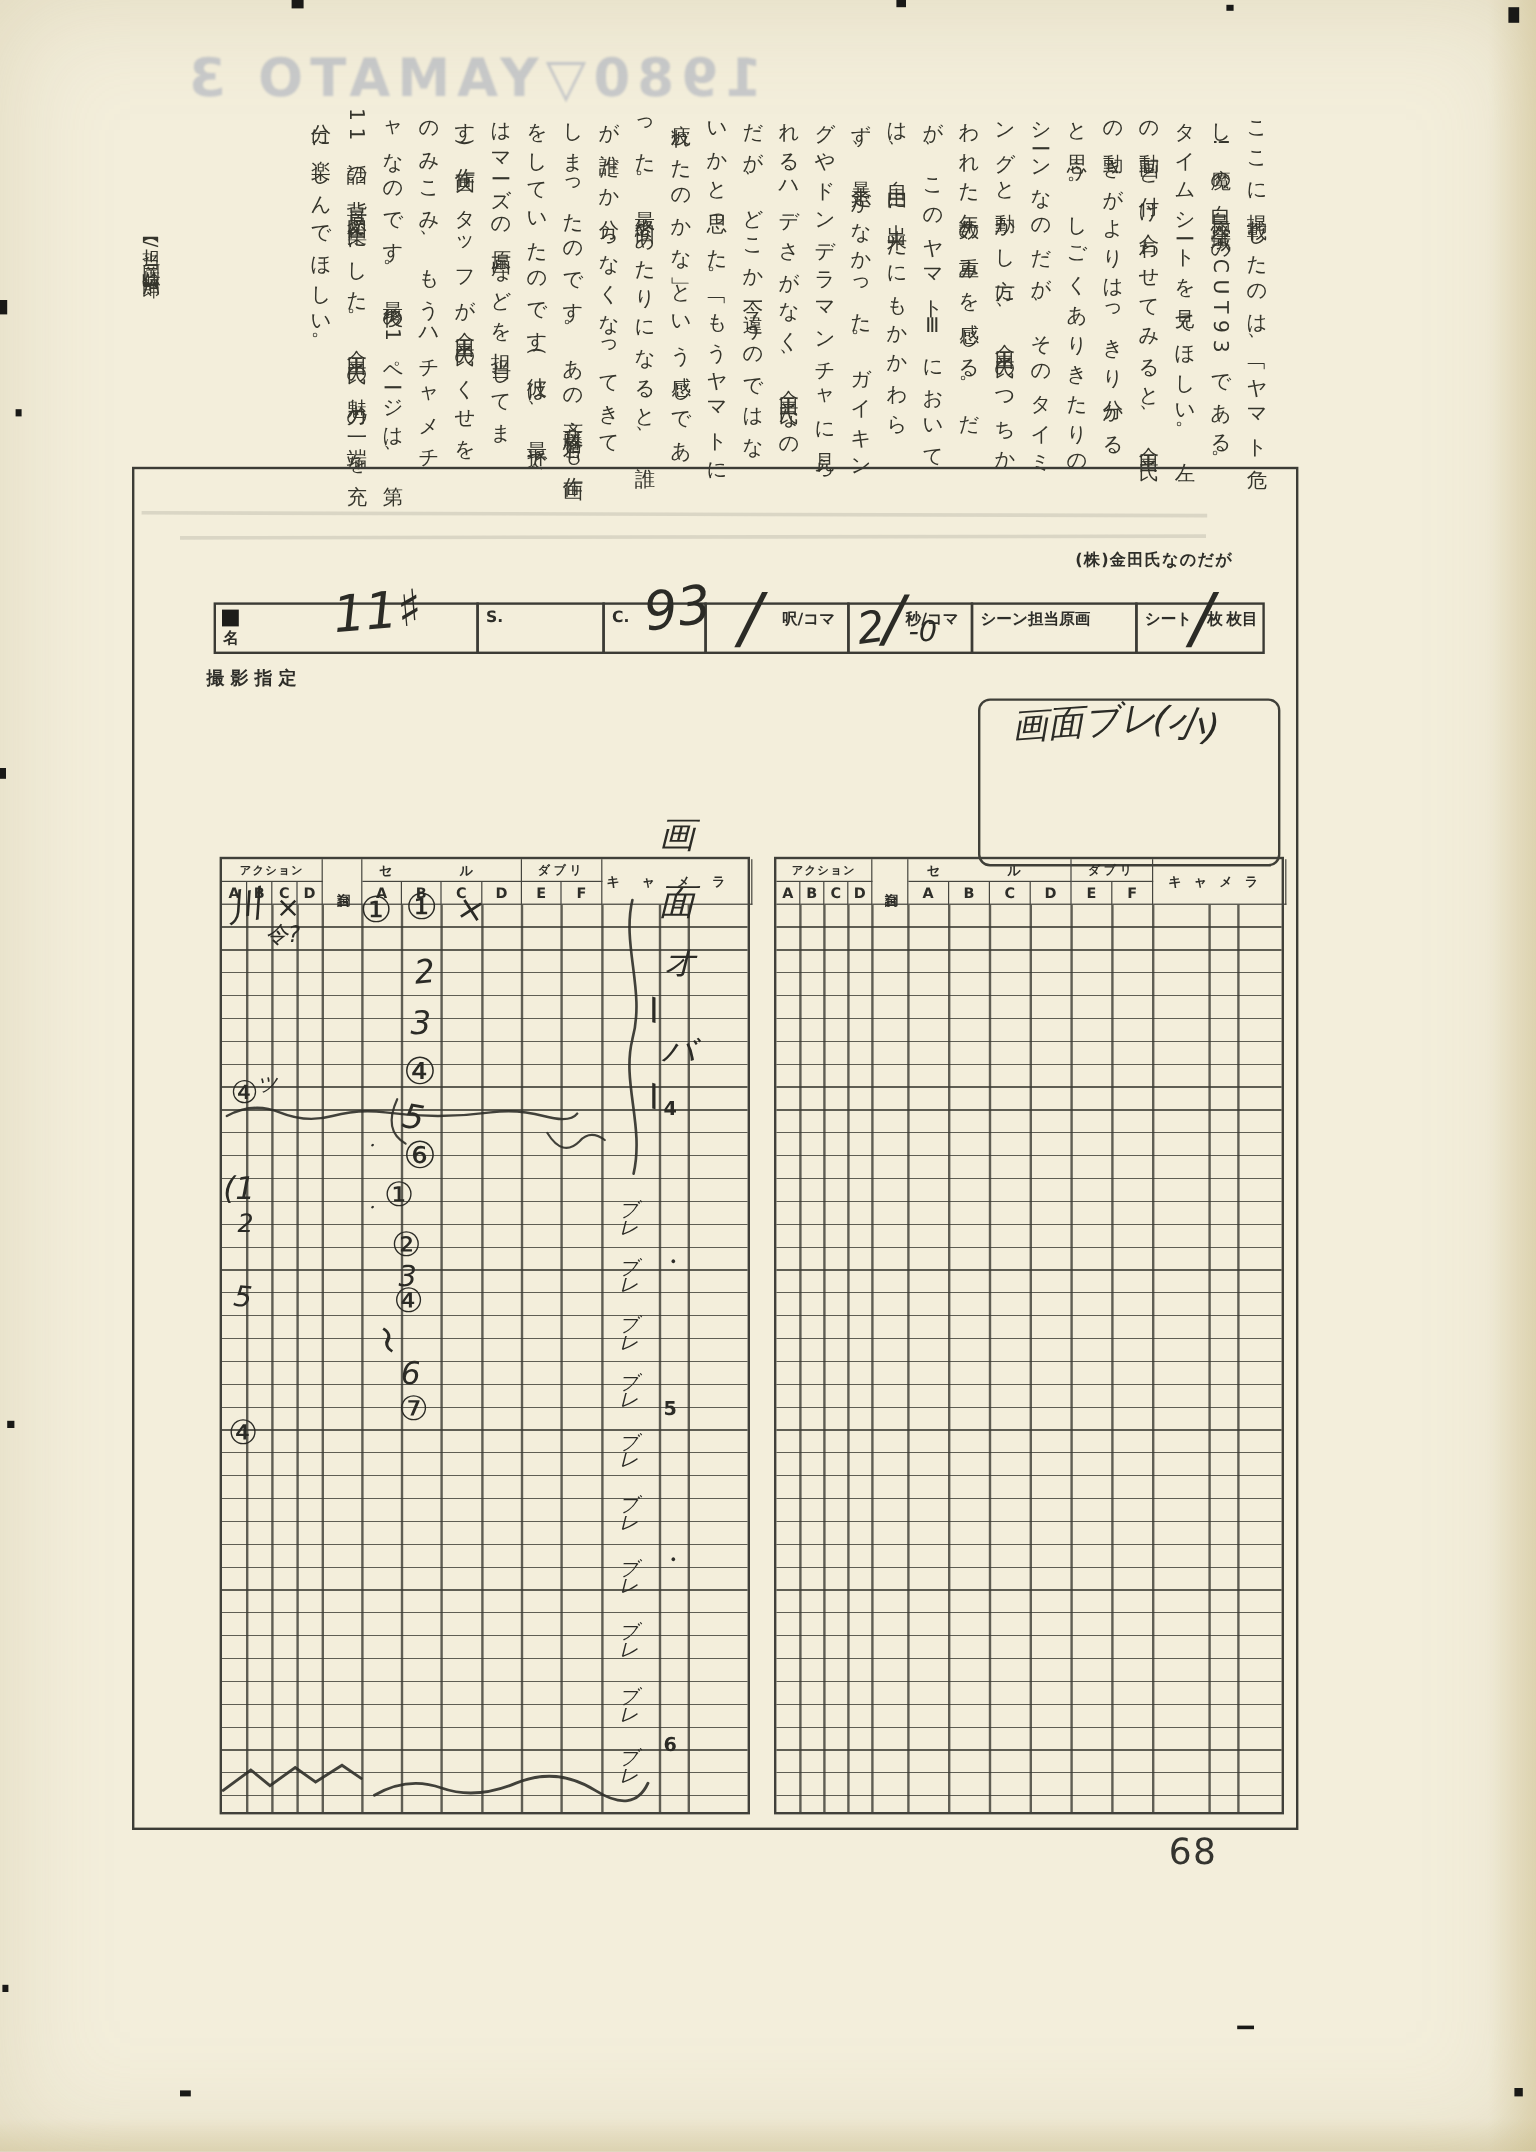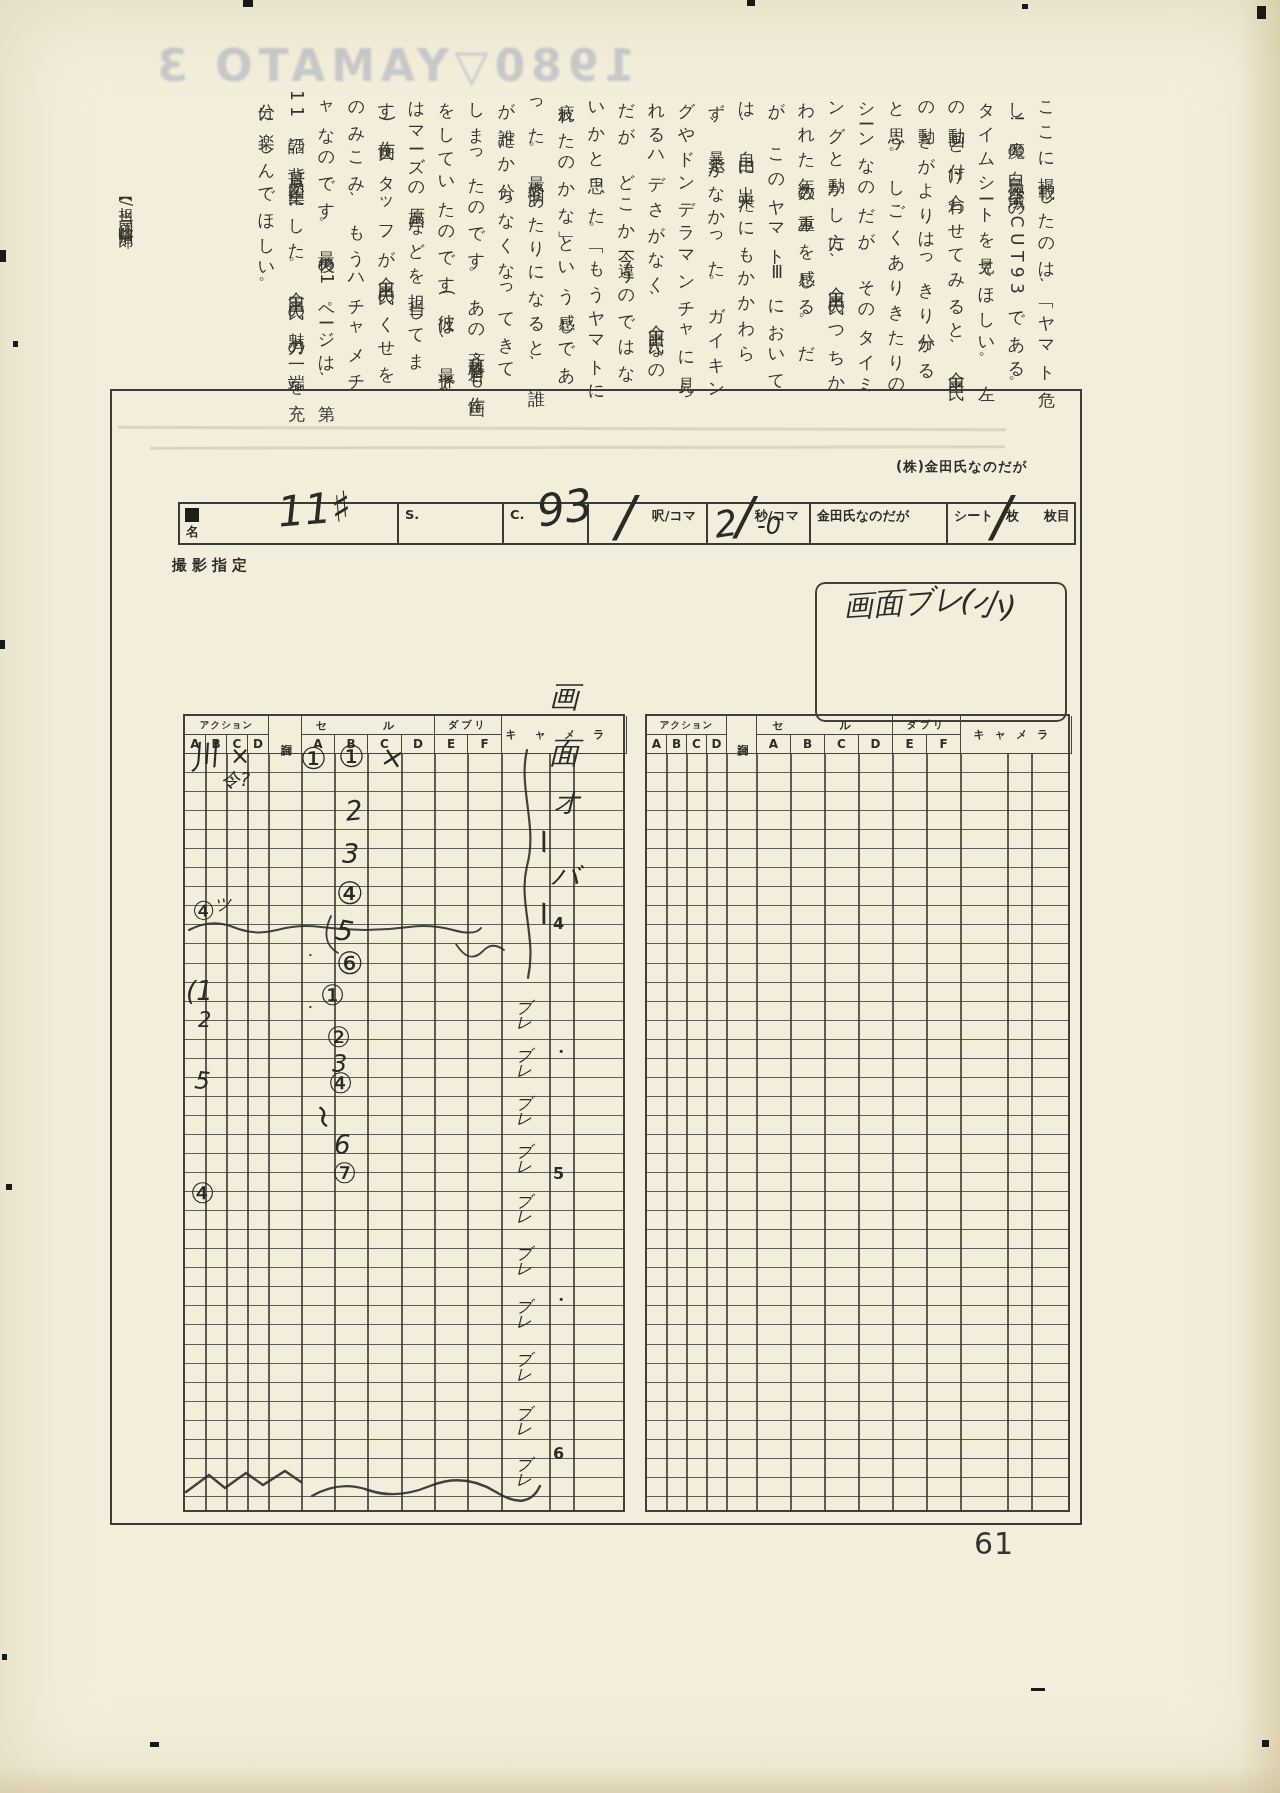--- a/index.html
+++ b/index.html
@@ -25,21 +25,21 @@
         border:2.5px solid #3c3c36;}
   .production{position:absolute;left:896px;top:458px;font-size:13.5px;font-weight:bold;
         letter-spacing:1px;color:#2e2e29;}
   .hcell{position:absolute;top:502px;height:43px;border:2px solid #3b3b35;box-sizing:border-box;background:transparent;}
   .hc1{left:178px;width:221px;}
   .hc2{left:397px;width:107px;}
   .hc3{left:502px;width:87px;}
   .hc4{left:587px;width:121px;}
   .hc5{left:706px;width:105px;}
   .hc6{left:809px;width:139px;}
-  .hc7{left:946px;width:130px;}
+  .hc7{left:946px;width:108px;}
   .lbl{font-weight:bold;font-size:13px;color:#2e2e29;}
   .inkblock{position:absolute;left:5px;top:4px;width:14px;height:14px;background:#1d1d1a;}
   .tname{position:absolute;left:6px;bottom:2px;font-size:13px;font-weight:bold;color:#2e2e29;}
   .tl{position:absolute;left:6px;top:3px;}
   .tr{position:absolute;right:10px;top:3px;}
   .sheet-mid{position:absolute;left:58px;top:3px;}
   .sheet-right{position:absolute;right:4px;top:3px;}
   .photo-label{position:absolute;left:172px;top:556px;font-size:15px;font-weight:bold;
         letter-spacing:5px;color:#2e2e29;}
   .notebox{position:absolute;left:815px;top:582px;width:248px;height:136px;
@@ -84,21 +84,21 @@
   <div class="hcell hc3">
     <span class="lbl tl">C.</span>
   </div>
   <div class="hcell hc4">
     <span class="lbl tr">呎/コマ</span>
   </div>
   <div class="hcell hc5">
     <span class="lbl tr">秒/コマ</span>
   </div>
   <div class="hcell hc6">
-    <span class="lbl tl">金田氏なのだが</span>
+    <span class="lbl tl">シーン担当原画</span>
   </div>
   <div class="hcell hc7">
     <span class="lbl tl">シート</span>
     <span class="lbl sheet-mid">枚</span>
     <span class="lbl sheet-right">枚目</span>
   </div>
 
   <div class="photo-label">撮影指定</div>
   <div class="notebox"></div>
 
@@ -226,21 +226,21 @@
     </div>
   <svg class="squig" width="1280" height="1793">
       <path d="M527,750 C518,788 538,826 527,866 C518,902 537,938 528,978" fill="none" stroke="#2d2d28" stroke-width="2.2" stroke-linecap="round" opacity="0.9"></path>
       <path d="M189,930 q22,-12 44,-3 t44,3 t44,-3 t44,3 t44,-3 t44,3 t28,-2" fill="none" stroke="#2d2d28" stroke-width="2" stroke-linecap="round" opacity="0.9"></path>
       <path d="M456,944 q13,21 27,7 q9,-10 21,-1" fill="none" stroke="#2d2d28" stroke-width="1.8" stroke-linecap="round" opacity="0.9"></path>
       <path d="M186,1492 l23,-17 l16,13 l21,-15 l17,12 l22,-14 l16,11" fill="none" stroke="#2d2d28" stroke-width="2.4" stroke-linecap="round" opacity="0.9"></path>
       <path d="M312,1496 q28,-16 56,-6 t62,-4 t66,6 t44,-6" fill="none" stroke="#2d2d28" stroke-width="2.4" stroke-linecap="round" opacity="0.9"></path>
       <path d="M331,916 q-12,26 7,37" fill="none" stroke="#2d2d28" stroke-width="1.8" stroke-linecap="round" opacity="0.9"></path>
     </svg>
 
-  <div class="pagenum">61</div>
+  <div class="pagenum">68</div>
   <div class="edgeR"></div>
   <div class="edgeB"></div>
 <div class="speck" style="left: 243px; top: 0px; width: 10px; height: 7px;"></div>
     <div class="speck" style="left: 747px; top: 0px; width: 8px; height: 6px;"></div>
     <div class="speck" style="left: 1022px; top: 4px; width: 6px; height: 5px;"></div>
     <div class="speck" style="left: 1257px; top: 6px; width: 9px; height: 13px;"></div>
     <div class="speck" style="left: 0px; top: 250px; width: 6px; height: 12px;"></div>
     <div class="speck" style="left: 13px; top: 341px; width: 5px; height: 6px;"></div>
     <div class="speck" style="left: 0px; top: 640px; width: 5px; height: 9px;"></div>
     <div class="speck" style="left: 6px; top: 1184px; width: 6px; height: 6px;"></div>

